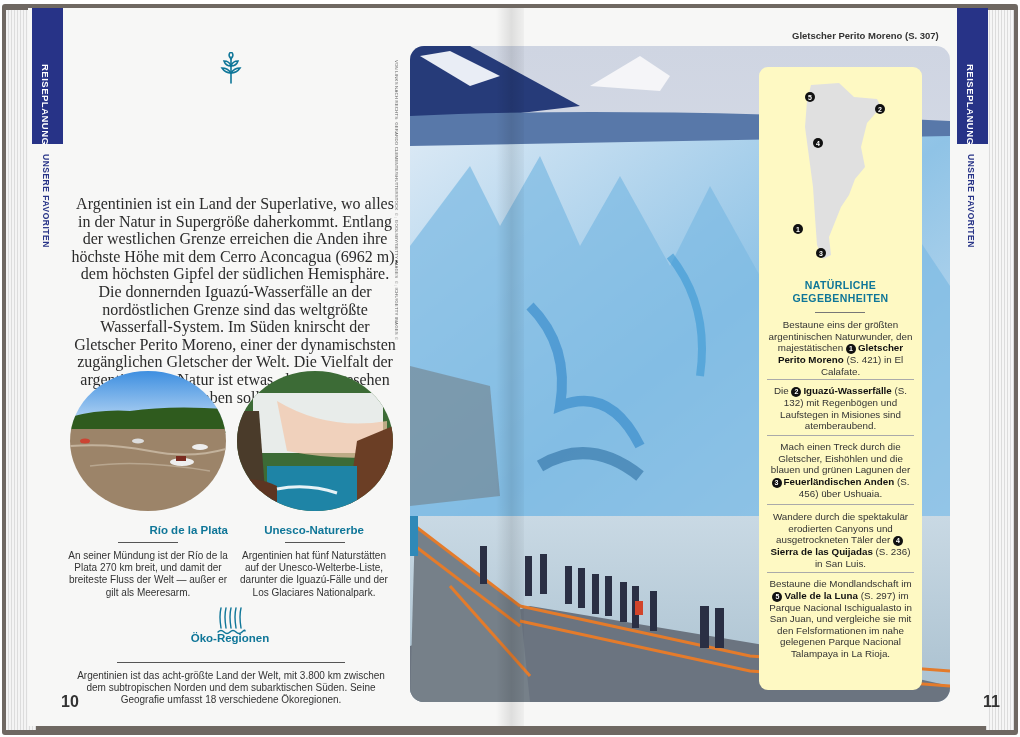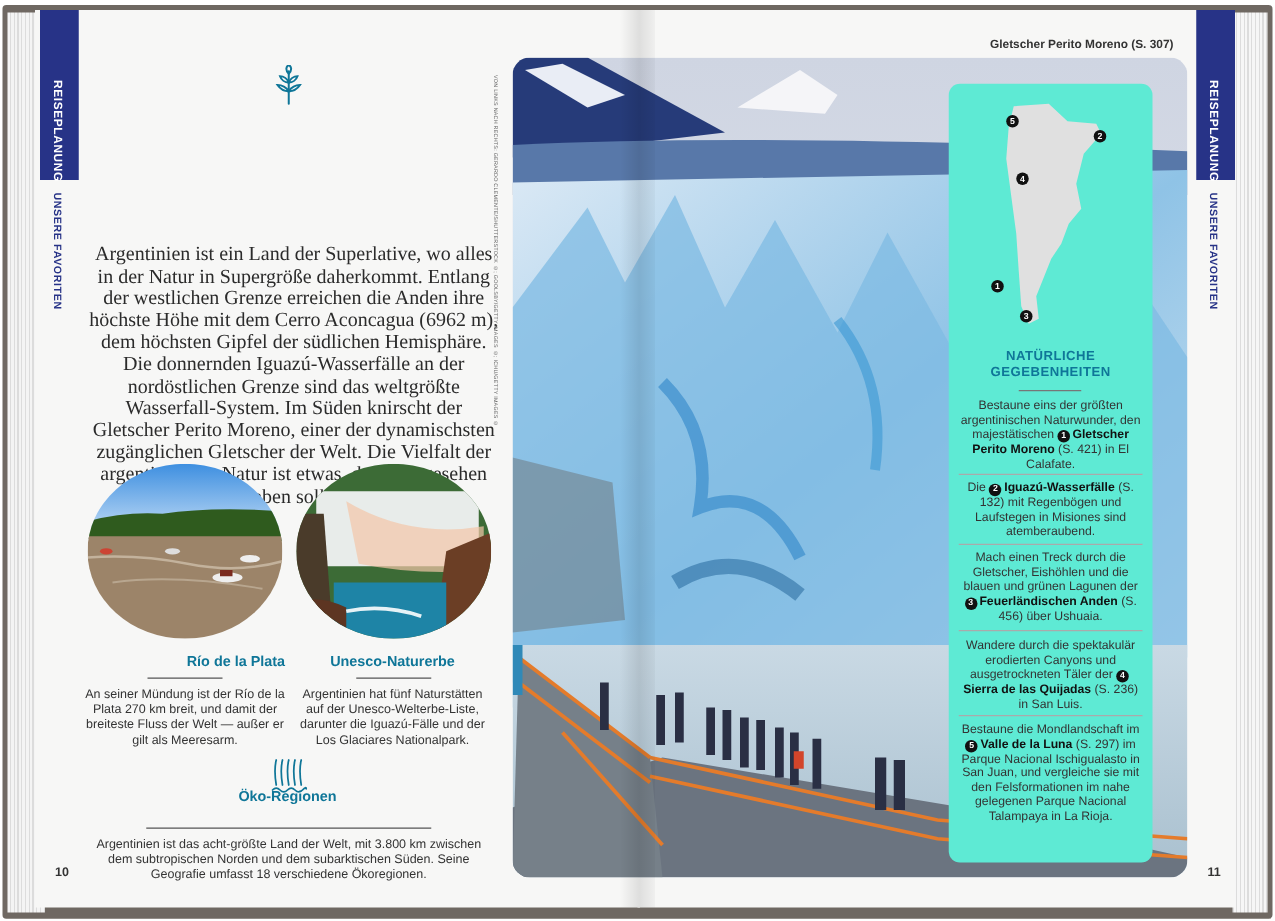--- a/index.html
+++ b/index.html
@@ -32,28 +32,28 @@
 
   .circle { position: absolute; width: 156px; height: 140px; border-radius: 50%; overflow: hidden; }
   .circ-1 { left: 70px; top: 371px; }
   .circ-2 { left: 237px; top: 371px; }
 
   .feat-title { position: absolute; width: 160px; text-align: center; color: #0f7698; font-weight: bold; font-size: 11.5px; }
   .feat-rule { position: absolute; height: 1px; background: #555; }
   .feat-text { position: absolute; width: 160px; text-align: center; font-size: 10px; line-height: 12.2px; color: #333; }
 
   .eco-icon { position: absolute; left: 216px; top: 606px; width: 30px; height: 30px; }
-  .page-num { position: absolute; font-size: 10px; font-weight: bold; color: #333; }
+  .page-num { position: absolute; font-size: 16px; font-weight: bold; color: #333; margin-left: 17px; }
 
   .credit { position: absolute; left: 394px; top: 60px; writing-mode: vertical-rl; font-size: 4.3px; color: #666; letter-spacing: 0.2px; white-space: nowrap; }
 
   .photo { position: absolute; left: 410px; top: 46px; width: 540px; height: 656px; border-radius: 14px; overflow: hidden; z-index: 1; }
   .header-ref { position: absolute; left: 792px; top: 30px; font-size: 9.5px; font-weight: bold; color: #333; z-index: 2; }
 
-  .sidebar-box { position: absolute; left: 759px; top: 67px; width: 163px; height: 623px; background: #5eead4; border-radius: 9px; z-index: 3; }
+  .sidebar-box { position: absolute; left: 759px; top: 67px; width: 163px; height: 623px; background: #fef9c3; border-radius: 9px; z-index: 3; }
   .map { position: absolute; left: 10px; top: 10px; width: 140px; height: 190px; }
   .box-title { position: absolute; left: 0; top: 212px; width: 163px; text-align: center; color: #0f7698; font-weight: bold; font-size: 10.5px; line-height: 13px; letter-spacing: 0.4px; }
   .box-rule-short { position: absolute; left: 56px; top: 245px; width: 50px; height: 1px; background: #777; }
   .box-item { position: absolute; left: 8px; width: 147px; text-align: center; font-size: 9.8px; line-height: 11.6px; color: #333; }
   .box-item b { color: #111; margin-top: 35px; }
   .box-sep { position: absolute; left: 8px; width: 147px; height: 1px; background: #aaa; }
   .num-badge { display: inline-block; width: 10px; height: 10px; border-radius: 50%; background: #111; color: #fff; font-size: 7px; line-height: 10px; text-align: center; font-weight: bold; vertical-align: 0px; margin-right: 2px; }
 </style>
 </head>
 <body>

